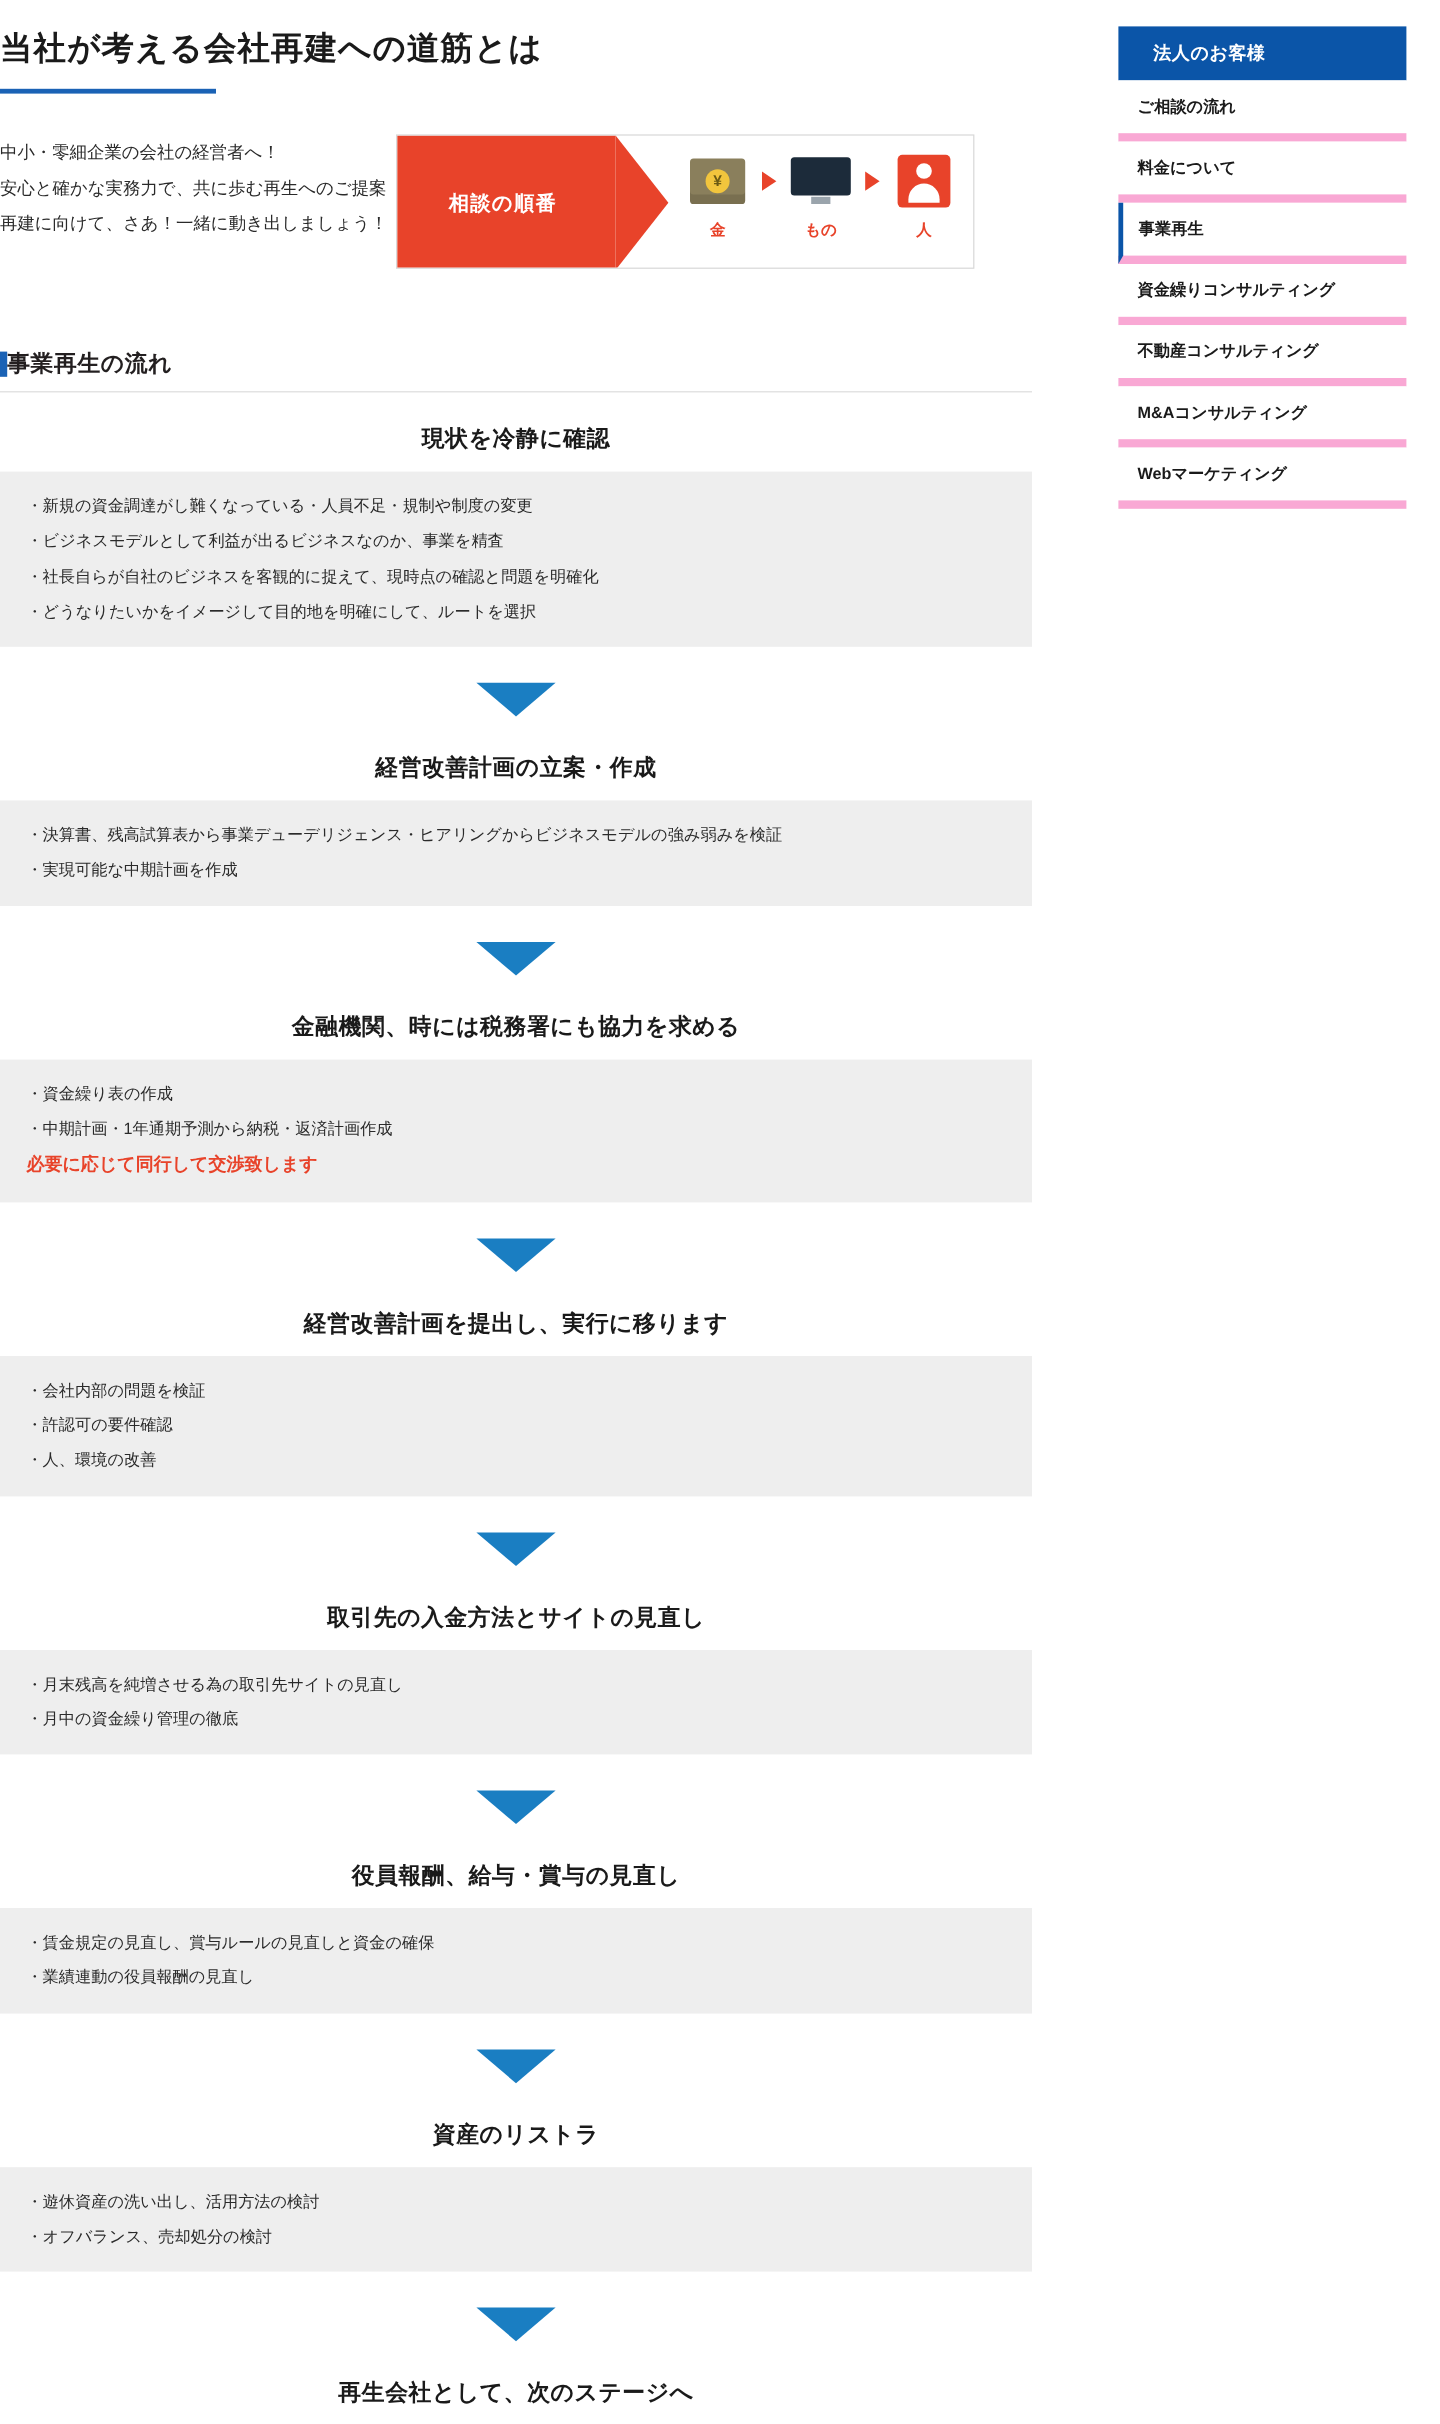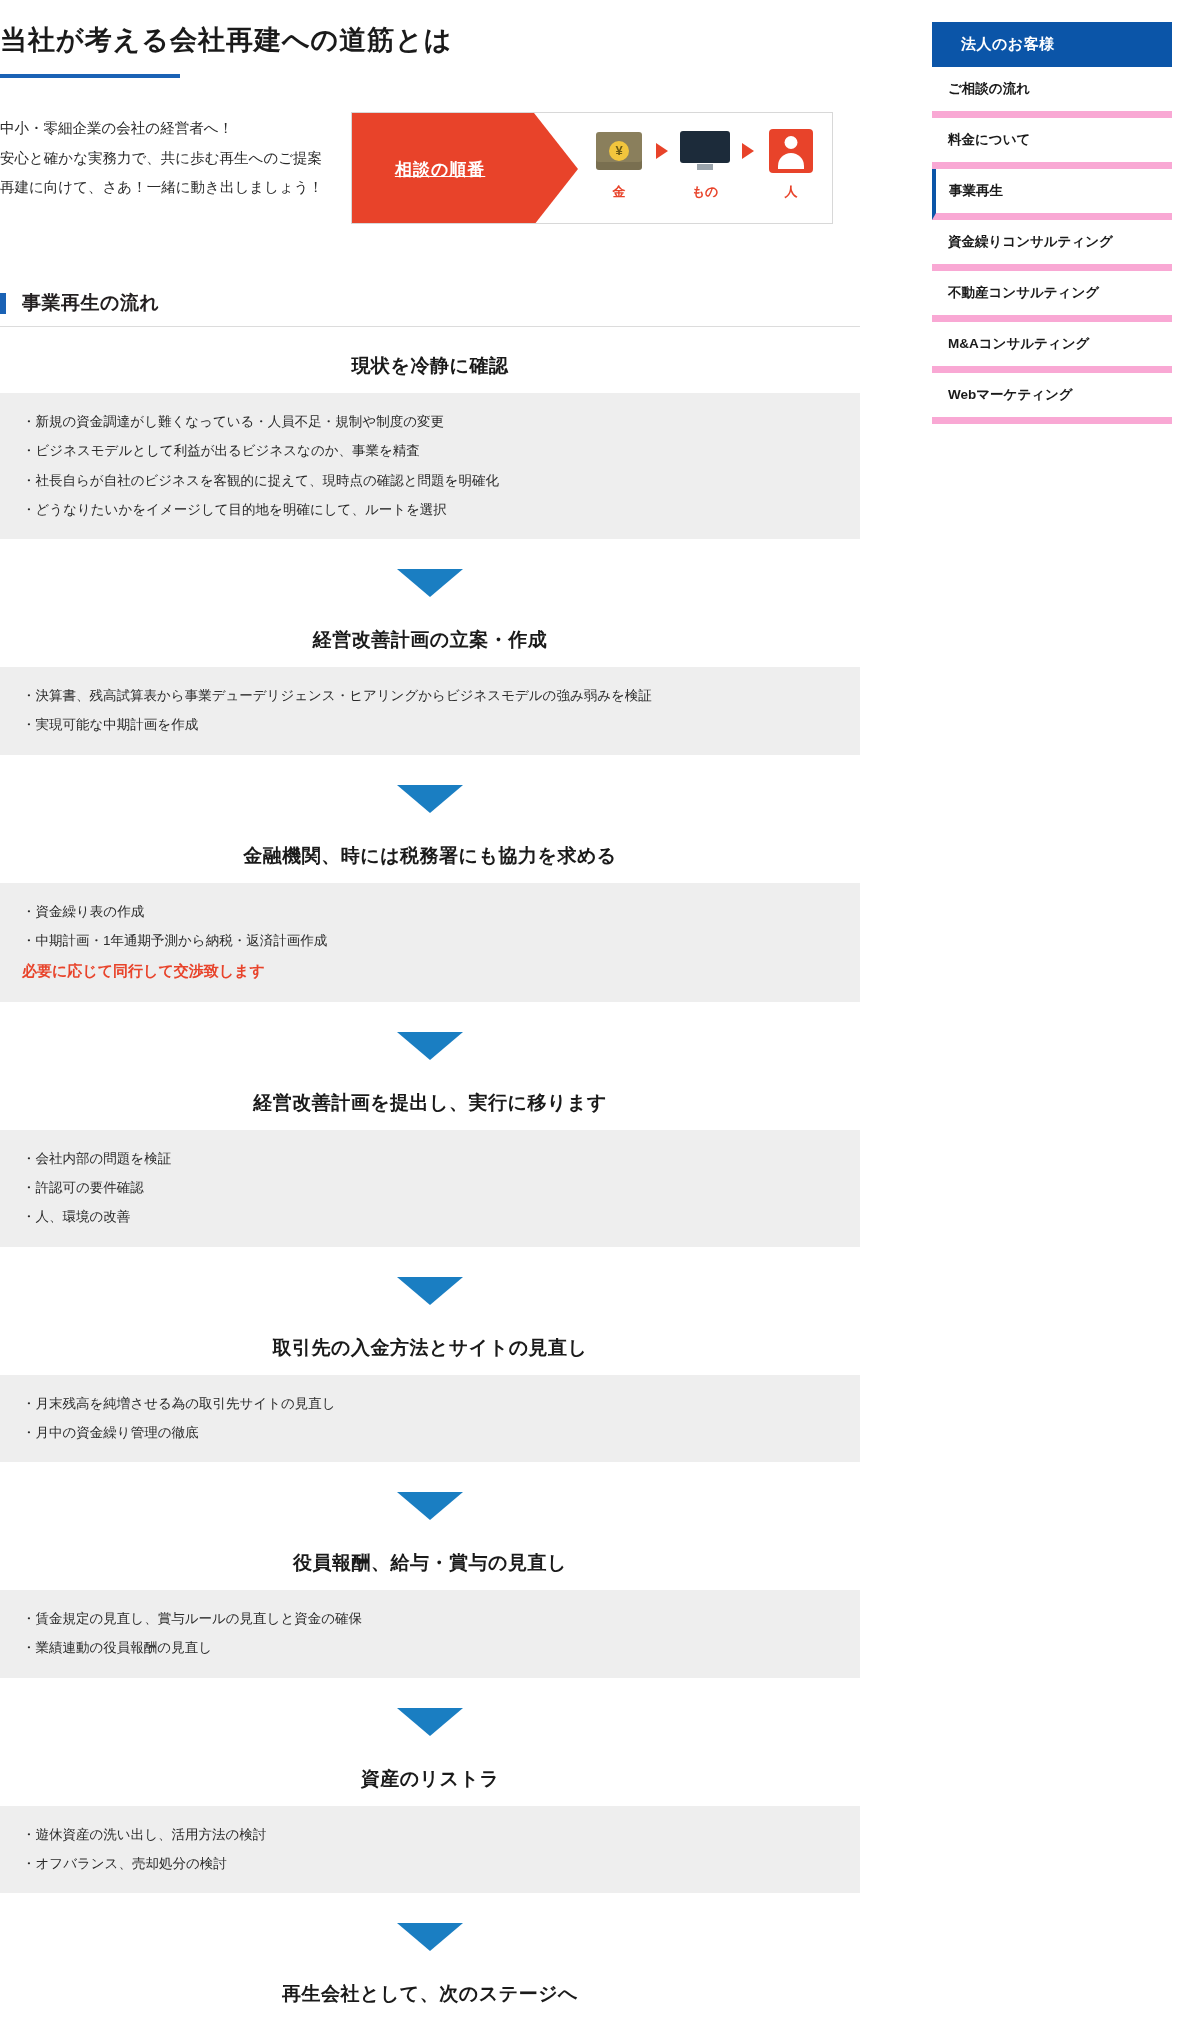--- a/index.html
+++ b/index.html
@@ -36,21 +36,21 @@
   }
   .title-rule {
     width: 180px;
     height: 4px;
     background: #1a62b5;
     margin-bottom: 34px;
   }
   .intro-wrap {
     display: flex;
     align-items: flex-start;
-    gap: 28px;
+    gap: 7px;
     margin-top: 12px;
   }
   .intro-text {
     font-size: 14.5px;
     line-height: 2.05;
     color: #2a2a2a;
     padding-top: 2px;
     white-space: nowrap;
   }
   
@@ -82,21 +82,20 @@
     border-left: 44px solid #e8432a;
   }
   .arrow-band span {
     color: #fff;
     font-size: 17px;
     font-weight: bold;
     letter-spacing: 1px;
     position: relative;
     z-index: 2;
     margin-right: 6px;
-    text-decoration: underline;
   }
   .icons-row {
     position: absolute;
     left: 238px; top: 12px;
     width: 238px;
     display: flex;
     align-items: flex-start;
     gap: 8px;
   }
   .icon-cell {
@@ -171,21 +170,21 @@
     width: 0; height: 0;
     border-top: 8px solid transparent;
     border-bottom: 8px solid transparent;
     border-left: 12px solid #e8432a;
     margin-top: 18px;
   }
   
   .section-head {
     display: flex;
     align-items: center;
-    gap: 16px;
+    gap: 0;
     margin: 66px 0 10px 0;
   }
   .section-head .bar {
     width: 6px; height: 21px;
     background: #1a62b5;
   }
   .section-head h2 {
     font-size: 19px;
     font-weight: bold;
     margin: 0;

